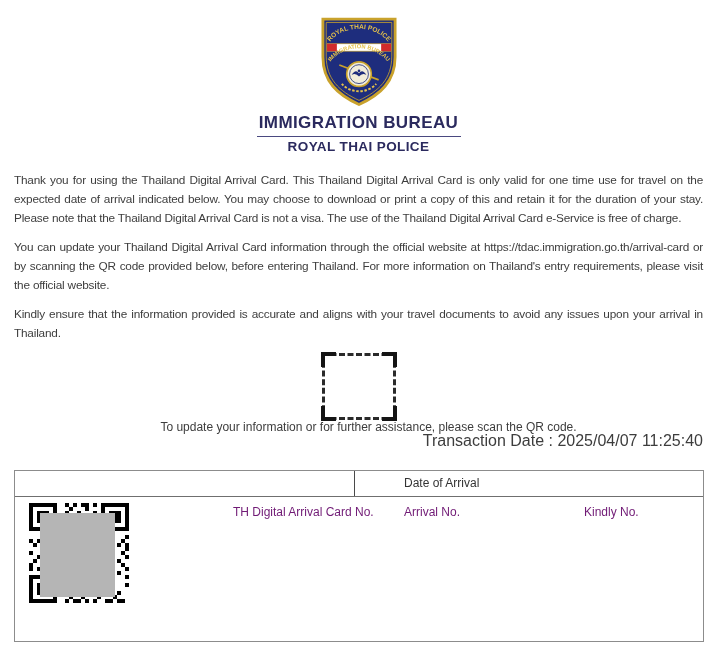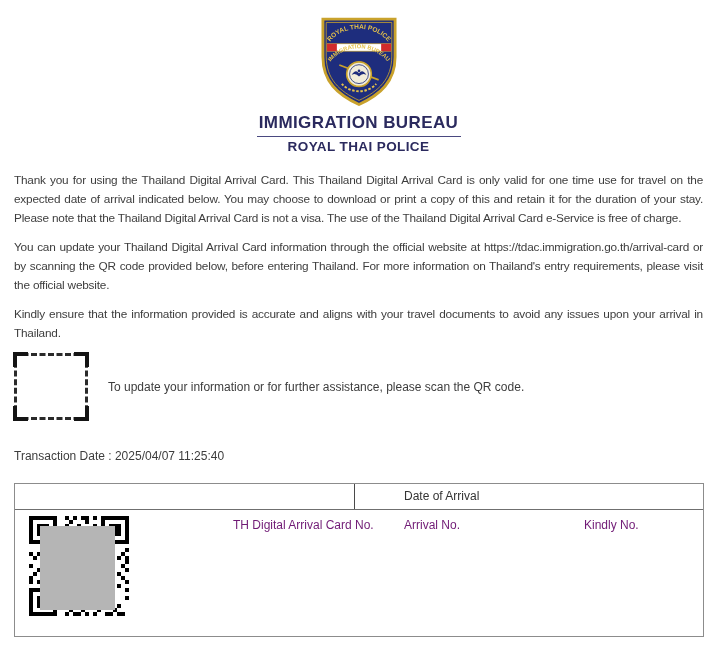--- a/index.html
+++ b/index.html
@@ -32,38 +32,38 @@
   
   .content { margin: 17px 14px 0 14px; }
   .content p.para {
     font-size: 11.8px; line-height: 19px; letter-spacing: -0.2px;
     text-align: justify; color: #3d3d3d;
     margin-bottom: 10px;
   }
   .content p.para:last-of-type { margin-bottom: 0; }
 
   
-  .qr-row { display: flex; align-items: center; margin-top: 9px; height: 67px; }
+  .qr-row { display: flex; align-items: center; margin-top: 9px; height: 67px; flex-direction: column; }
   .qr-placeholder {
     position: relative; width: 74px; height: 67px;
     border: 3px dashed #2a2a2a; background: #fff; flex: 0 0 auto;
   }
   .qr-corner { position: absolute; width: 15px; height: 15px; }
   .qr-corner.tl { top: -4px; left: -4px; border-top: 4px solid #141414; border-left: 4px solid #141414; }
   .qr-corner.tr { top: -4px; right: -4px; border-top: 4px solid #141414; border-right: 4px solid #141414; }
   .qr-corner.bl { bottom: -4px; left: -4px; border-bottom: 4px solid #141414; border-left: 4px solid #141414; }
   .qr-corner.br { bottom: -4px; right: -4px; border-bottom: 4px solid #141414; border-right: 4px solid #141414; }
   .qr-caption { font-size: 12px; margin-left: 20px; color: #3d3d3d; }
 
   
-  .transaction { margin-top: 29px; font-size: 12px; color: #3d3d3d; }
+  .transaction { margin-top: 12px; font-size: 16px; color: #3d3d3d; text-align: right; }
 
   
   .arrival-table {
-    margin-top: 20px; width: 690px; height: 154px;
+    margin-top: 20px; width: 690px; height: 172px;
     border: 1px solid #8c8c8c; background: #fff;
   }
   .t-header {
     position: relative; height: 26px;
     border-bottom: 1px solid #6f6f6f;
   }
   .t-header .t-divider {
     position: absolute; left: 339px; top: 0; bottom: 0;
     border-left: 1px solid #4a4a4a;
   }

